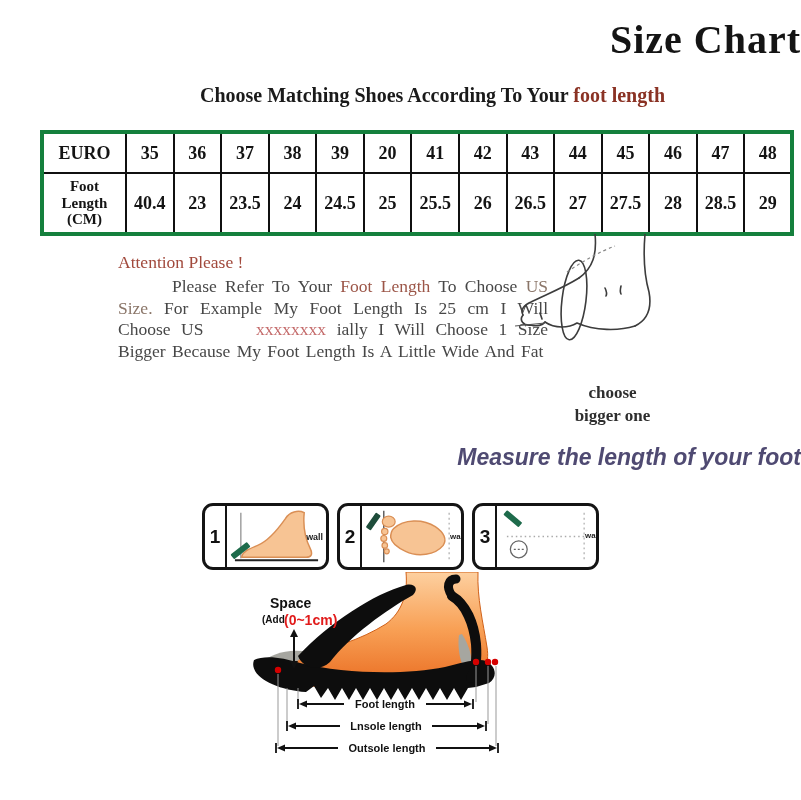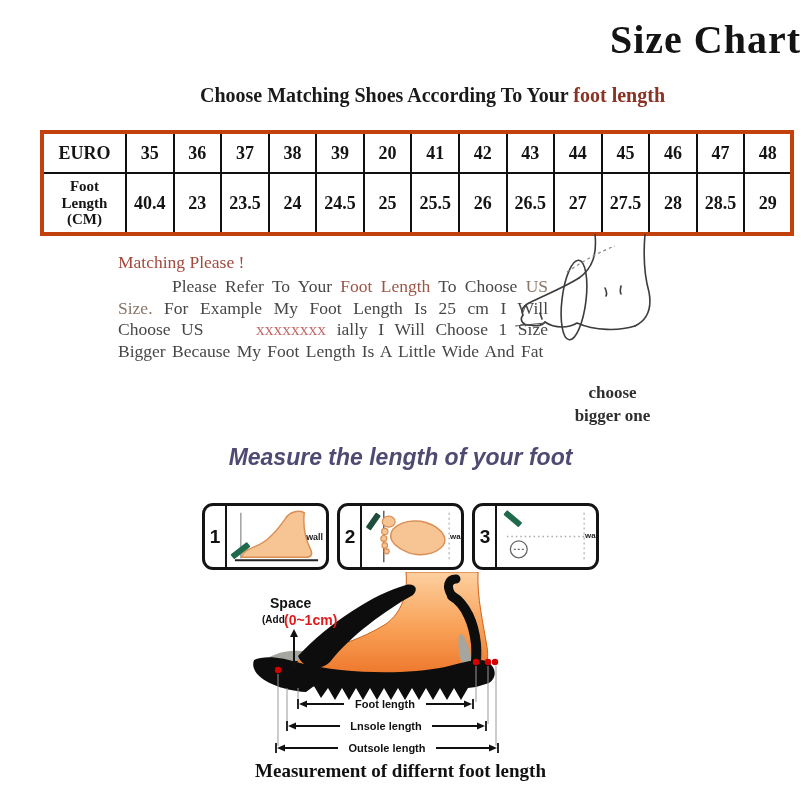--- a/index.html
+++ b/index.html
@@ -8,21 +8,21 @@
           font-family:"Liberation Serif", serif; overflow:hidden; }
 
   .title { position:absolute; top:16px; left:0; width:100%; text-align:right;
            font-size:40px; font-weight:bold; color:#141414; letter-spacing:1px; }
   .subtitle { position:absolute; top:84px; left:0; width:100%; text-align:center;
               font-size:20px; font-weight:bold; color:#1a1a1a;margin-left:32px; }
   .subtitle .hl { color:#8a3224; }
 
   table.size-table { position:absolute; top:130px; left:40px; width:754px;
                      border-collapse:collapse; table-layout:fixed;
-                     border:4px solid #c2410c; }
+                     border:4px solid #15803d; }
   table.size-table th, table.size-table td {
       border:2.5px solid #101010; text-align:center; vertical-align:middle;
       font-weight:bold; color:#141414; background:#fff; }
   table.size-table .r1 { height:41px; font-size:18px; }
   table.size-table .r2 { height:61px; font-size:18px; }
   th.lbl { width:84px; font-size:18px; }
   th.lbl2 { width:84px; font-size:15px; line-height:1.12; }
   th.lbl2 span { display:block; }
 
   .attention { position:absolute; top:252px; left:118px; width:430px; }
@@ -33,21 +33,21 @@
   .att-body .us { color:#8a7568; }
   .att-body .xx { color:#c46a6a;margin-left:42px; }
 
   .sketch { position:absolute; left:515px; top:234px; width:195px; }
   .sketch svg { display:block; }
   .sketch-cap { margin-top:8px; text-align:center; font-size:17px;
                 color:#2e2e2e; line-height:1.35;font-weight:bold; }
   .sketch-cap span { display:block; }
 
   .measure-heading { position:absolute; top:444px; left:0; width:100%;
-      text-align:center; font-family:"Liberation Sans", sans-serif;
+      text-align:right; font-family:"Liberation Sans", sans-serif;
       font-style:italic; font-weight:bold; font-size:23px; color:#4f4a72; }
 
   .panels { position:absolute; top:503px; left:0; width:100%;
             display:flex; justify-content:center; gap:8px; }
   .panel { width:127px; height:67px; border:3px solid #141414; border-radius:11px;
            background:#fff; display:flex; align-items:stretch; overflow:hidden; }
   .panel-num { width:22px; display:flex; align-items:center; justify-content:center;
                font-family:"Liberation Sans", sans-serif; font-weight:bold;
                font-size:19px; color:#111; border-right:2px solid #141414; }
   .panel svg { flex:1; height:100%; }
@@ -107,21 +107,21 @@
       <td>27</td>
       <td>27.5</td>
       <td>28</td>
       <td>28.5</td>
       <td>29</td>
     </tr>
   </tbody>
     </table>
 
   <div class="attention">
-    <div class="att-head">Matching Please !</div>
+    <div class="att-head">Attention Please !</div>
     <div class="att-body"><span>Please Refer To Your </span><span class="fl">Foot Length</span><span> To Choose </span><span class="us">US Size.</span><span> For Example My Foot Length Is 25 cm I Will Choose US </span><span class="xx">xxxxxxxx</span><span> ially I Will Choose 1 Size Bigger Because My Foot Length Is A Little Wide And Fat</span></div>
   </div>
 
   <div class="sketch">
     <svg width="195" height="140" viewBox="0 0 195 140">
       <g fill="none" stroke="#3c3c3c" stroke-width="1.6" stroke-linecap="round" stroke-linejoin="round">
         <path d="M80 0 C82 20 78 34 64 44"></path>
         <path d="M130 0 C128 24 130 44 134 58 C137 74 132 86 120 92"></path>
         <path d="M64 44 C48 54 30 61 16 68 C9 71 5 76 8 81"></path>
         <path d="M8 81 C4 86 8 92 16 91 C22 93 28 91 30 88"></path>
@@ -266,15 +266,14 @@
       <line x1="36" y1="171" x2="36" y2="181"></line>
       <line x1="258" y1="171" x2="258" y2="181"></line>
       <line x1="44" y1="176" x2="98" y2="176"></line>
       <line x1="196" y1="176" x2="250" y2="176"></line>
     </g>
     <polygon points="37,176 45,172.5 45,179.5" fill="#111"></polygon>
     <polygon points="257,176 249,172.5 249,179.5" fill="#111"></polygon>
     <text x="147" y="180" font-size="11" fill="#111" text-anchor="middle" class="svg-label">Outsole length</text>
   </svg>
 
-  <div class="footer-caption">Measurement of differnt foot length</div>
 
 </div>
 
 </body></html>

